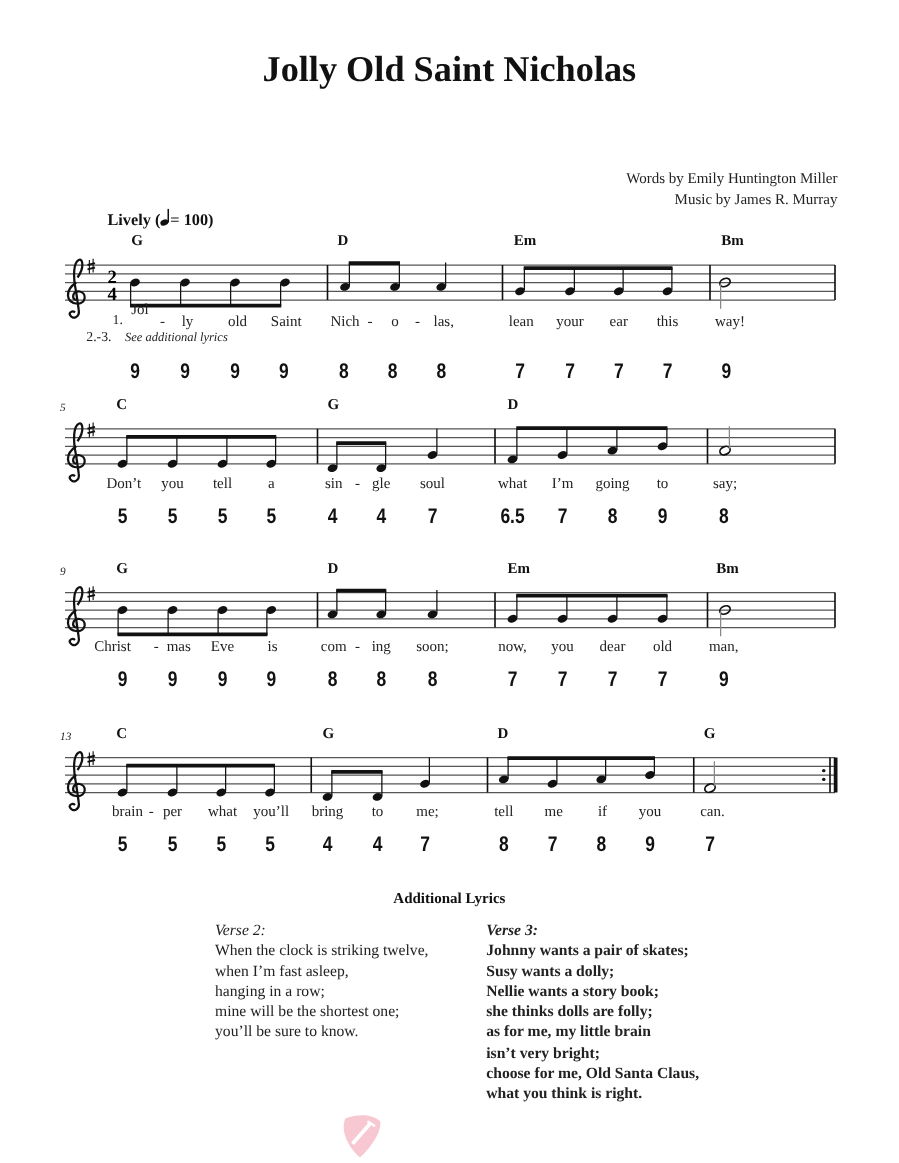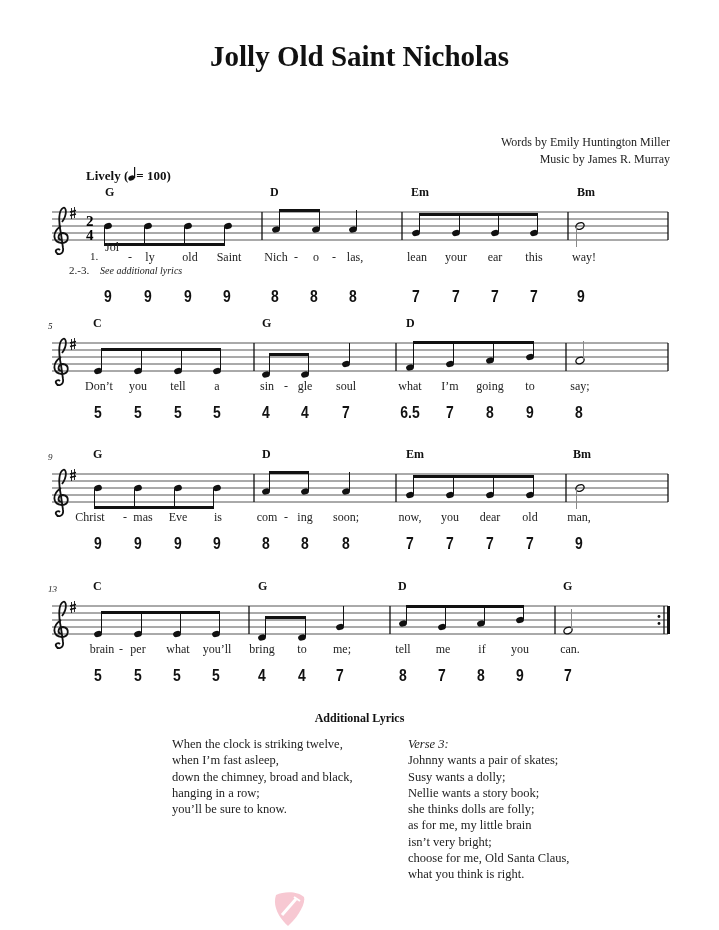--- a/index.html
+++ b/index.html
@@ -395,27 +395,28 @@
     <div class="abs hole" style="left: 340px; top: 666px;">7</div>
     <div class="abs hole" style="left: 403px; top: 666px;">8</div>
     <div class="abs hole" style="left: 442px; top: 666px;">7</div>
     <div class="abs hole" style="left: 481px; top: 666px;">8</div>
     <div class="abs hole" style="left: 520px; top: 666px;">9</div>
     <div class="abs hole" style="left: 568px; top: 666px;">7</div>
   </div>
 
 <div class="abs add-title">Additional Lyrics</div>
 <div class="abs verse" style="left:172px; top:736px;">
+  <div class="vlabel">Verse 2:</div>
   <div>When the clock is striking twelve,</div>
   <div>when I’m fast asleep,</div>
-  <div>down the chimney, broad and black,</div>
   <div>hanging in a row;</div>
+  <div>mine will be the shortest one;</div>
   <div>you’ll be sure to know.</div>
 </div>
-<div class="abs verse" style="left:408px; top:736px;">
+<div class="abs verse" style="left:389px; top:736px;font-weight:bold;">
   <div class="vlabel">Verse 3:</div>
   <div>Johnny wants a pair of skates;</div>
   <div>Susy wants a dolly;</div>
   <div>Nellie wants a story book;</div>
   <div>she thinks dolls are folly;</div>
   <div>as for me, my little brain</div>
   <div>isn’t very bright;</div>
   <div>choose for me, Old Santa Claus,</div>
   <div>what you think is right.</div>
 </div>

